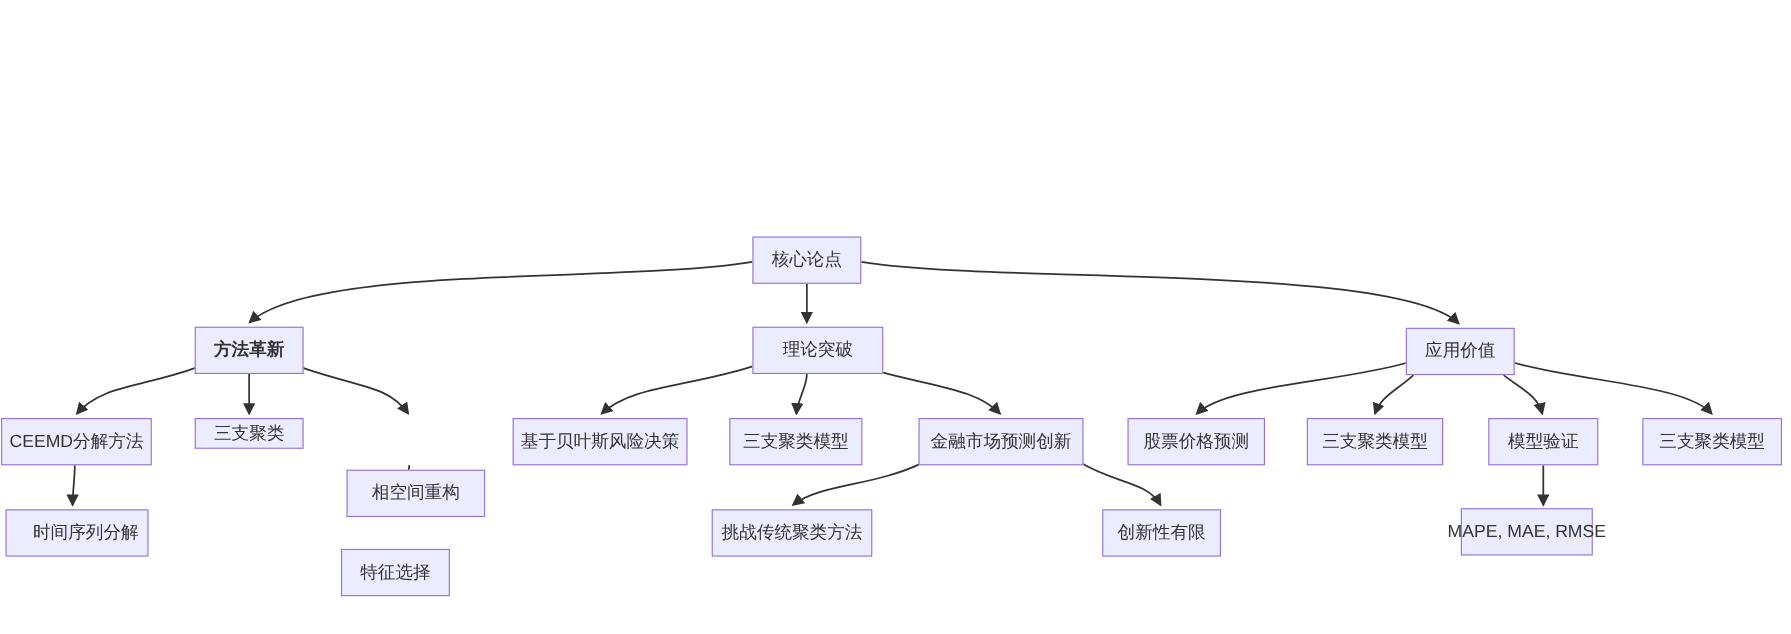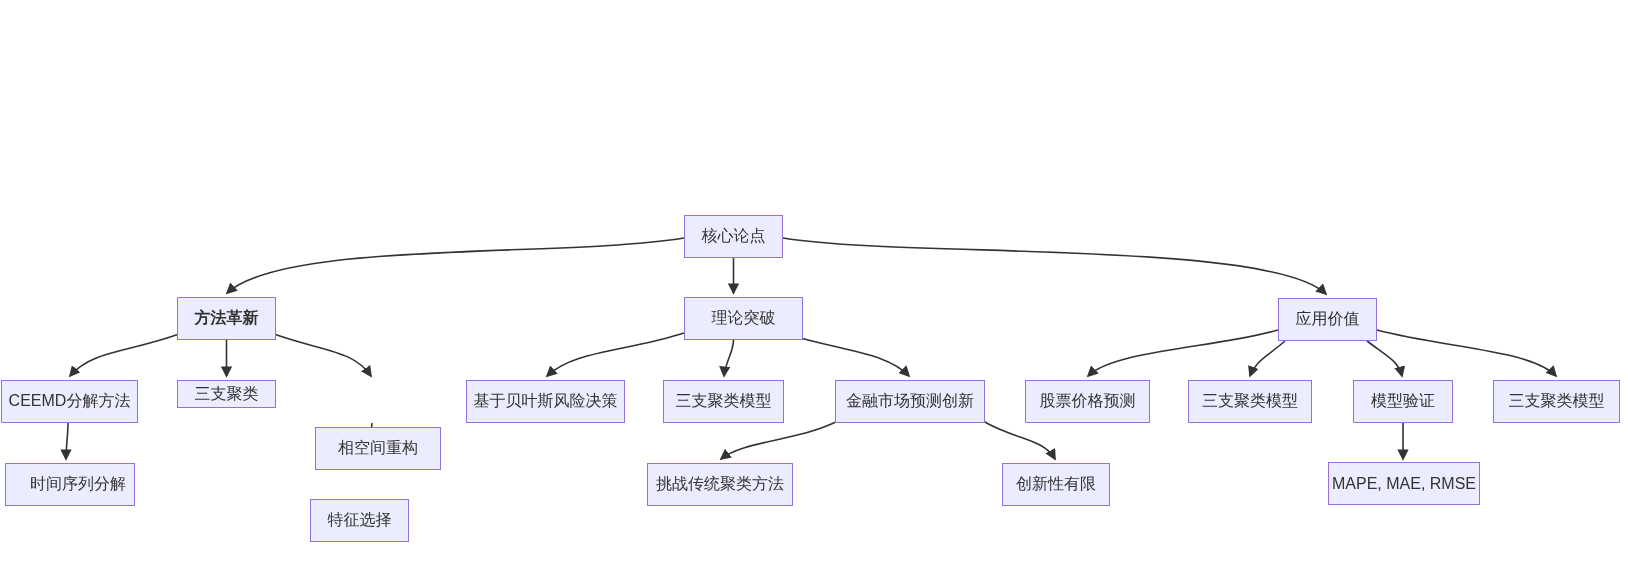--- a/index.html
+++ b/index.html
@@ -86,15 +86,15 @@
       <div class="node" style="left: 663px; top: 380px; width: 121px; height: 43px;">三支聚类模型</div>
       <div class="node" style="left: 835px; top: 380px; width: 150px; height: 43px;">金融市场预测创新</div>
       <div class="node" style="left: 1025px; top: 380px; width: 125px; height: 43px;">股票价格预测</div>
       <div class="node" style="left: 1188px; top: 380px; width: 124px; height: 43px;">三支聚类模型</div>
       <div class="node" style="left: 1353px; top: 380px; width: 100px; height: 43px;">模型验证</div>
       <div class="node" style="left: 1493px; top: 380px; width: 127px; height: 43px;">三支聚类模型</div>
       <div class="node" style="left: 5px; top: 463px; width: 130px; height: 43px; padding-left: 16px;">时间序列分解</div>
       <div class="node" style="left: 310px; top: 463px; width: 99px; height: 43px; margin-top: 36px;">特征选择</div>
       <div class="node" style="left: 647px; top: 463px; width: 146px; height: 43px;">挑战传统聚类方法</div>
       <div class="node" style="left: 1002px; top: 463px; width: 108px; height: 43px;">创新性有限</div>
-      <div class="node" style="left: 1328px; top: 462px; width: 152px; height: 43px;">MAPE, MAE, RMSE</div>
+      <div class="node" style="left: 1328px; top: 462px; width: 120px; height: 43px;">MAPE, MAE, RMSE</div>
     </div>
 </div>
 
 </body></html>

